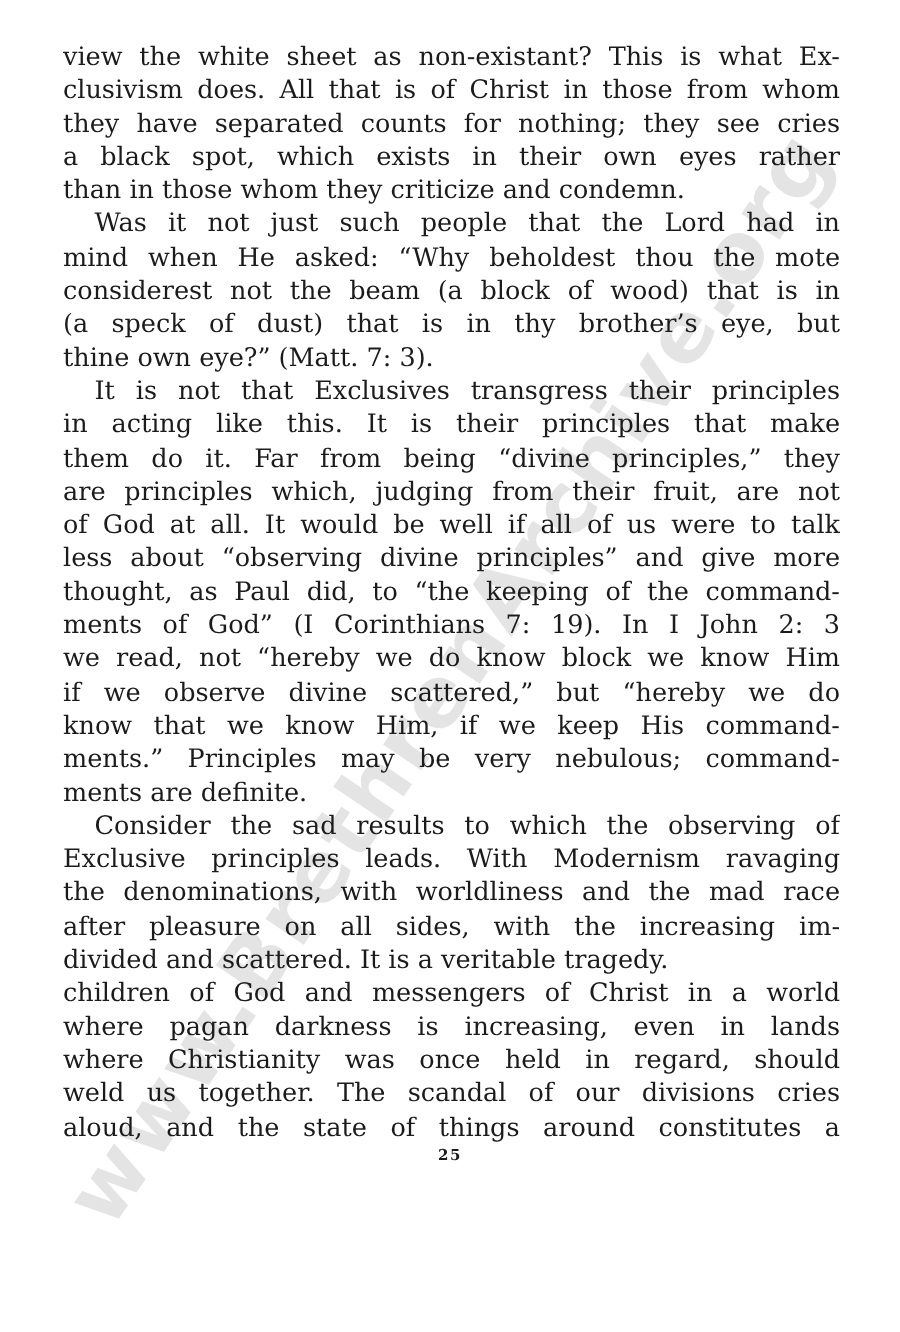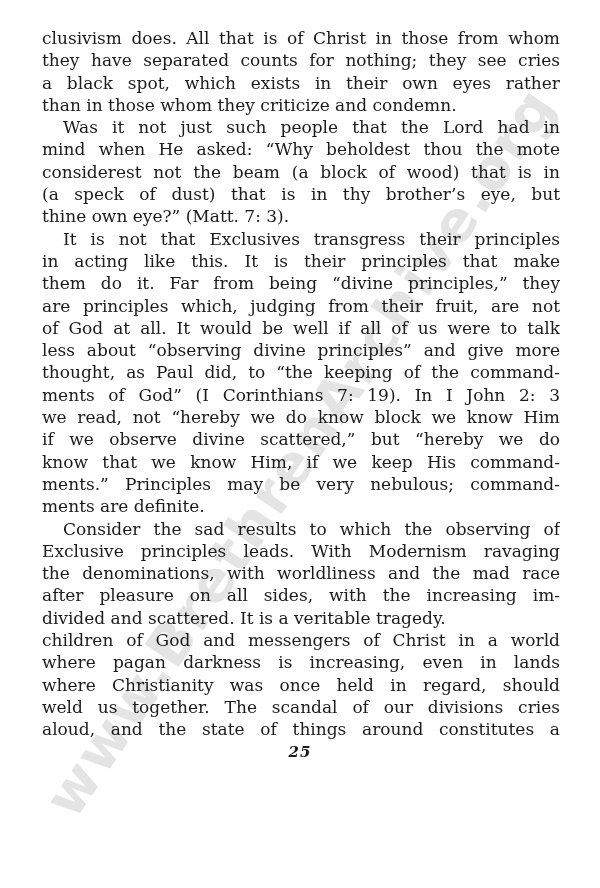--- a/index.html
+++ b/index.html
@@ -52,36 +52,36 @@
     text-indent: 21px;
   }
   .line.end {
     text-align-last: left;
   }
   .footer {
     position: relative;
     z-index: 1;
     text-align: center;
     margin-top: 2px;
-    font-size: 15px;
+    font-size: 10px;
     font-weight: bold;
     letter-spacing: 1px;
-    font-style: italic;
   }
 </style>
 </head>
 <body>
 
 <div class="page">
 
   <div class="watermark">www.BrethrenArchive.org</div>
 
   <div class="content">
 
     <div class="para">
+      <div class="line">view the white sheet as non-existant? This is what Ex-</div>
       <div class="line">clusivism does. All that is of Christ in those from whom</div>
       <div class="line">they have separated counts for nothing; they see cries</div>
       <div class="line">a black spot, which exists in their own eyes rather</div>
       <div class="line end">than in those whom they criticize and condemn.</div>
     </div>
 
     <div class="para">
       <div class="line indent">Was it not just such people that the Lord had in</div>
       <div class="line">mind when He asked: “Why beholdest thou the mote</div>
       <div class="line">considerest not the beam (a block of wood) that is in</div>

